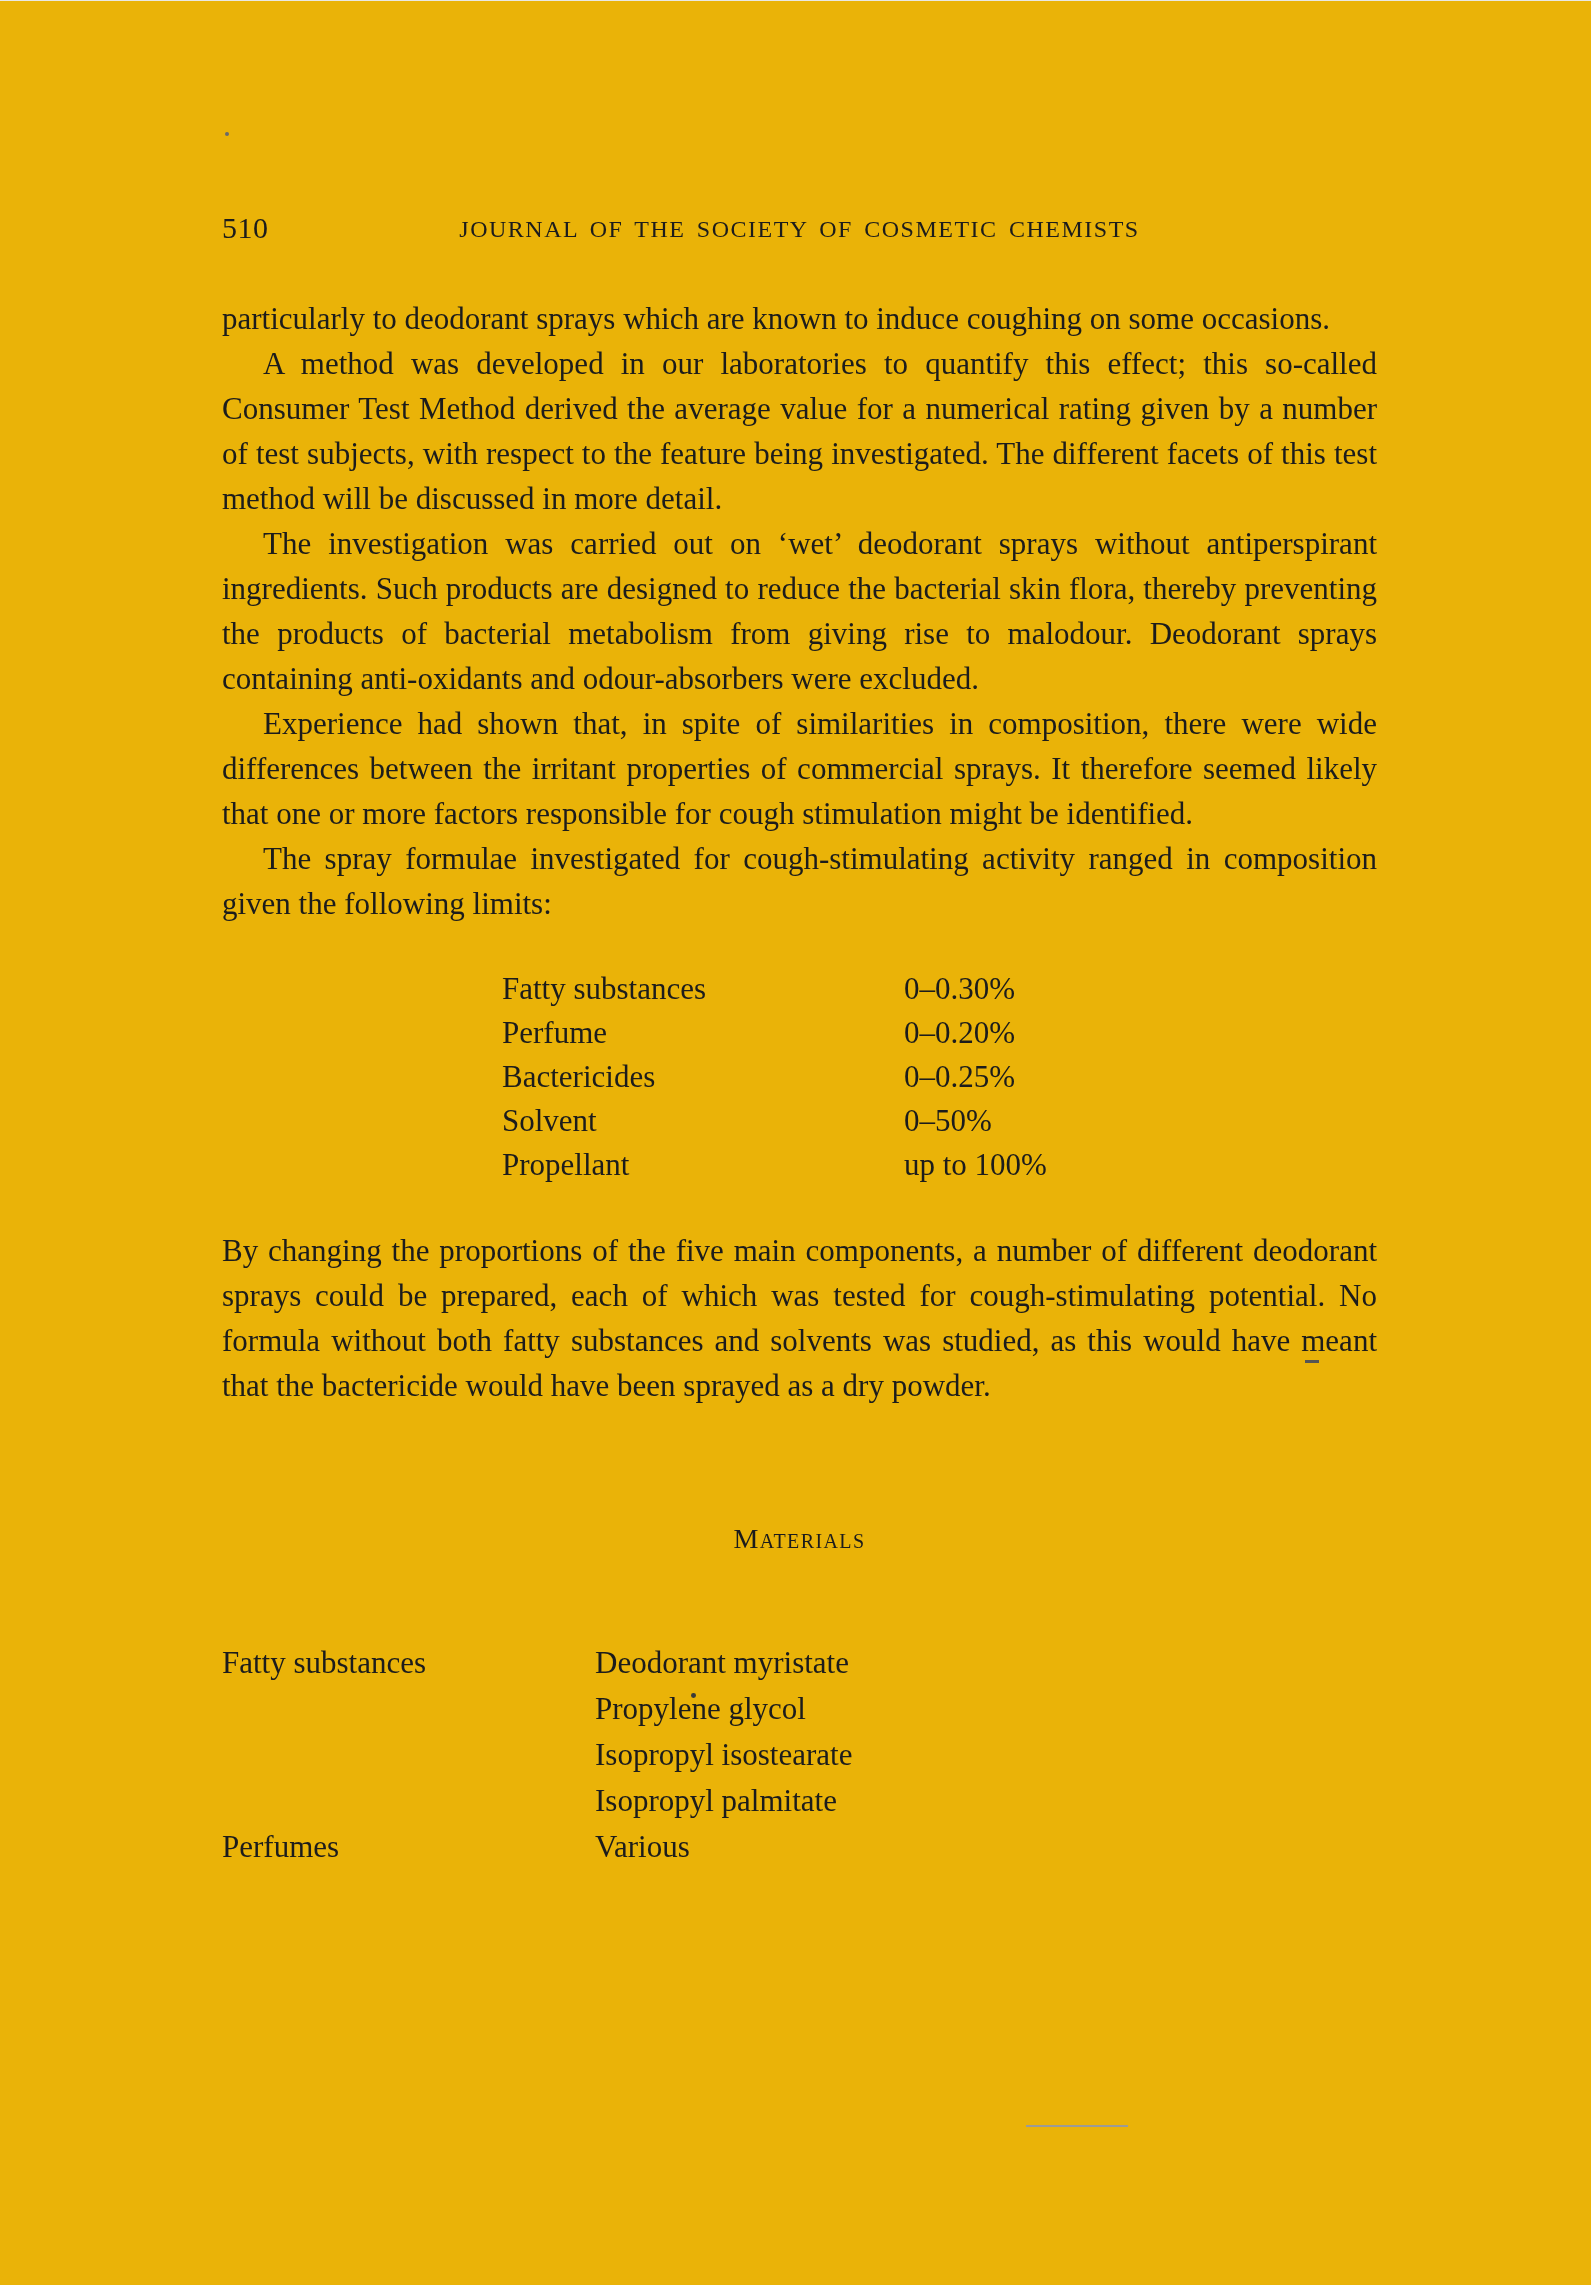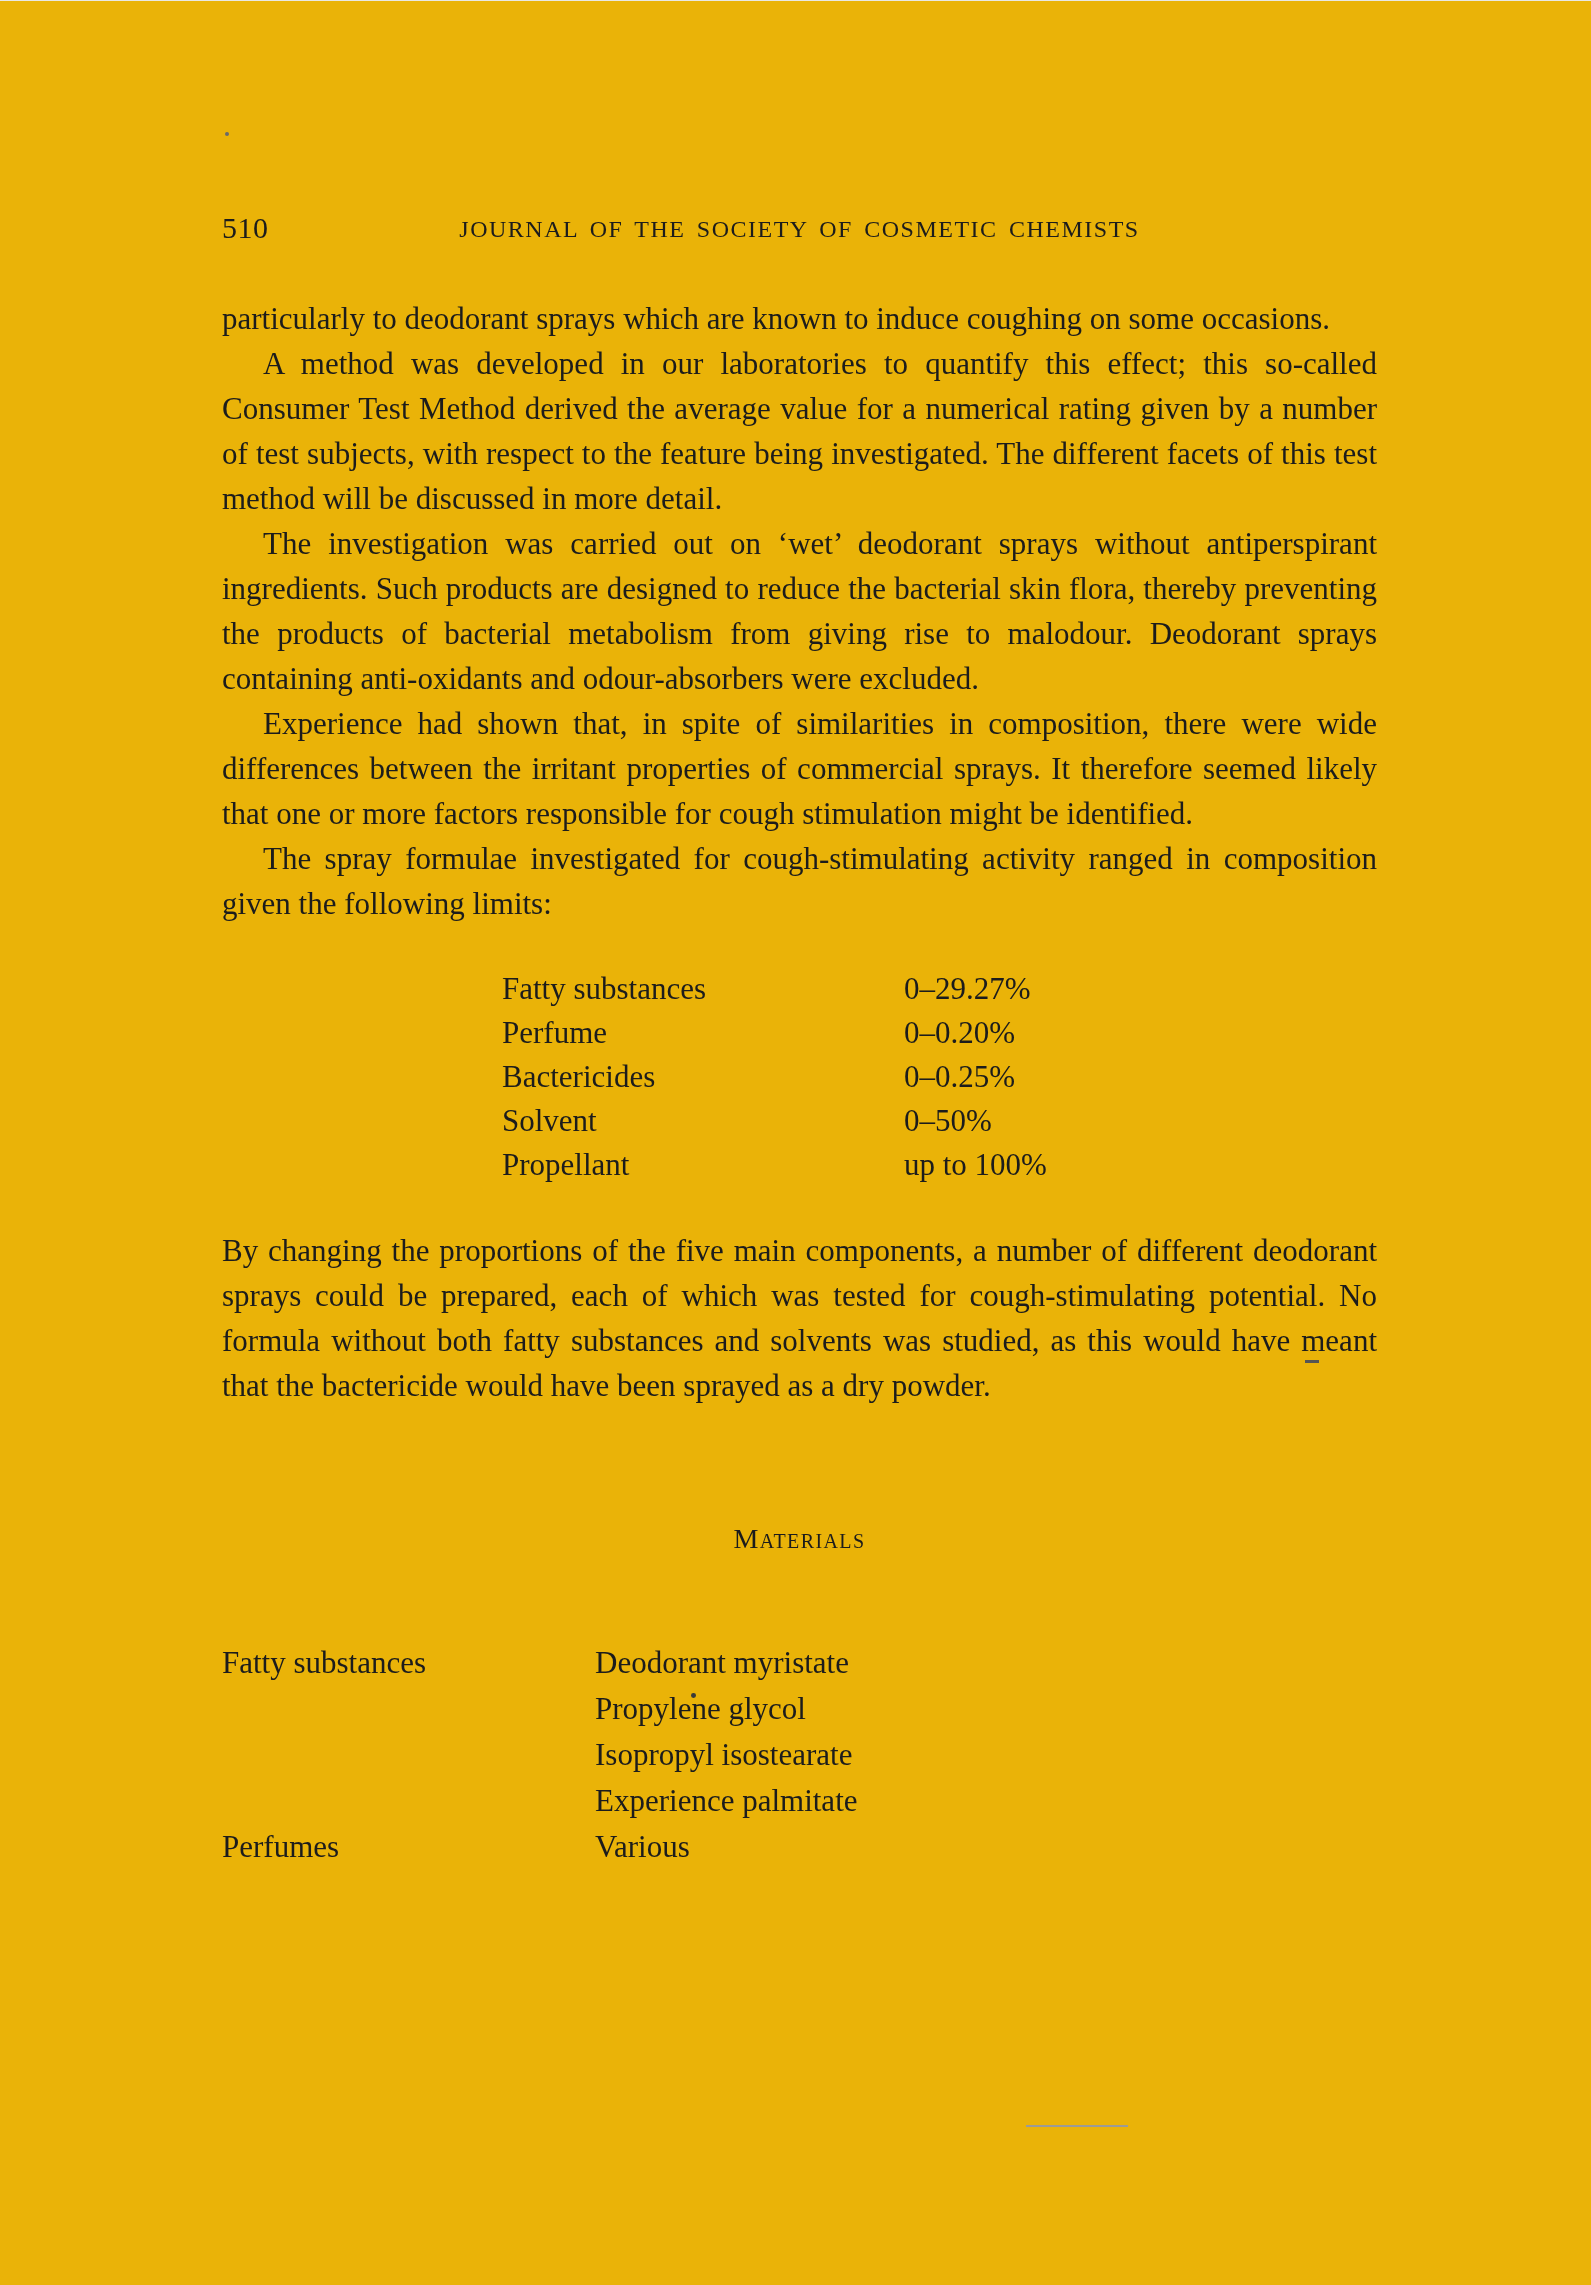--- a/index.html
+++ b/index.html
@@ -145,21 +145,21 @@
 
       <p class="para">particularly to deodorant sprays which are known to induce coughing on some occasions.</p>
       <p class="para indent">A method was developed in our laboratories to quantify this effect; this so-called Consumer Test Method derived the average value for a numerical rating given by a number of test subjects, with respect to the feature being investigated. The different facets of this test method will be discussed in more detail.</p>
       <p class="para indent">The investigation was carried out on ‘wet’ deodorant sprays without antiperspirant ingredients. Such products are designed to reduce the bacterial skin flora, thereby preventing the products of bacterial metabolism from giving rise to malodour. Deodorant sprays containing anti-oxidants and odour-absorbers were excluded.</p>
       <p class="para indent">Experience had shown that, in spite of similarities in composition, there were wide differences between the irritant properties of commercial sprays. It therefore seemed likely that one or more factors responsible for cough stimulation might be identified.</p>
       <p class="para indent">The spray formulae investigated for cough-stimulating activity ranged in composition given the following limits:</p>
 
       <div class="comp-table">
         <div class="comp-row">
           <span class="comp-name">Fatty substances</span>
-          <span class="comp-range">0–29.27%</span>
+          <span class="comp-range">0–0.30%</span>
         </div>
         <div class="comp-row">
           <span class="comp-name">Perfume</span>
           <span class="comp-range">0–0.20%</span>
         </div>
         <div class="comp-row">
           <span class="comp-name">Bactericides</span>
           <span class="comp-range">0–0.25%</span>
         </div>
         <div class="comp-row">
@@ -176,21 +176,21 @@
 
       <h2 class="section-heading">Materials</h2>
 
       <div class="materials">
         <div class="material-row">
           <span class="material-label">Fatty substances</span>
           <div class="material-items">
             <div>Deodorant myristate</div>
             <div>Propylene glycol</div>
             <div>Isopropyl isostearate</div>
-            <div>Experience palmitate</div>
+            <div>Isopropyl palmitate</div>
           </div>
         </div>
         <div class="material-row">
           <span class="material-label">Perfumes</span>
           <div class="material-items">
             <div>Various</div>
           </div>
         </div>
       </div>
 

